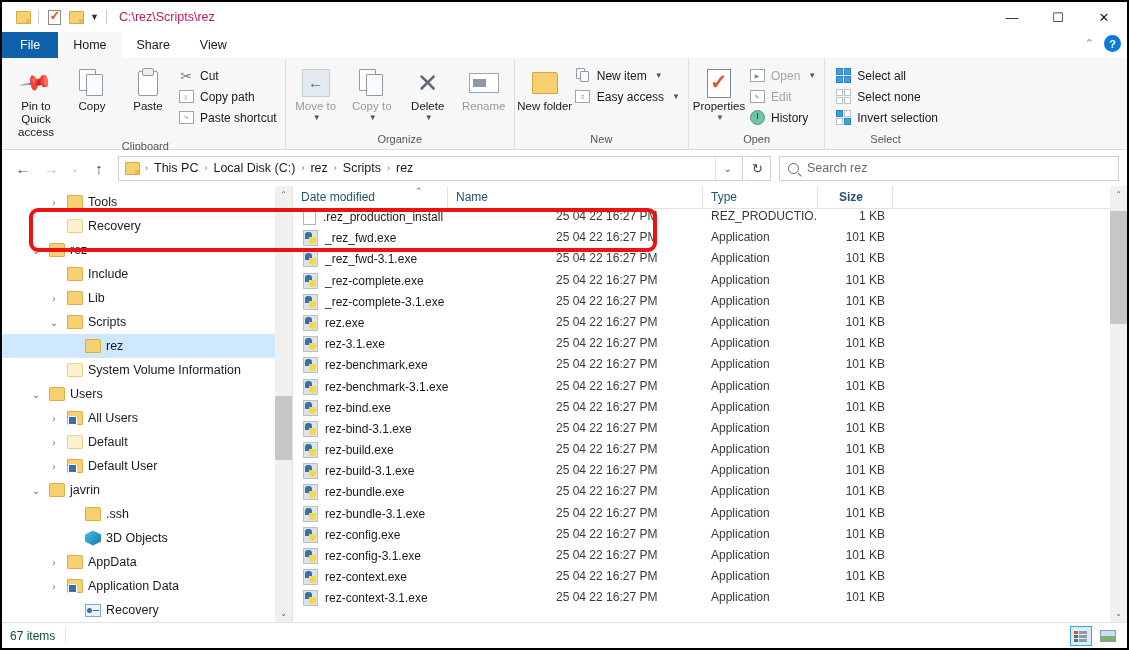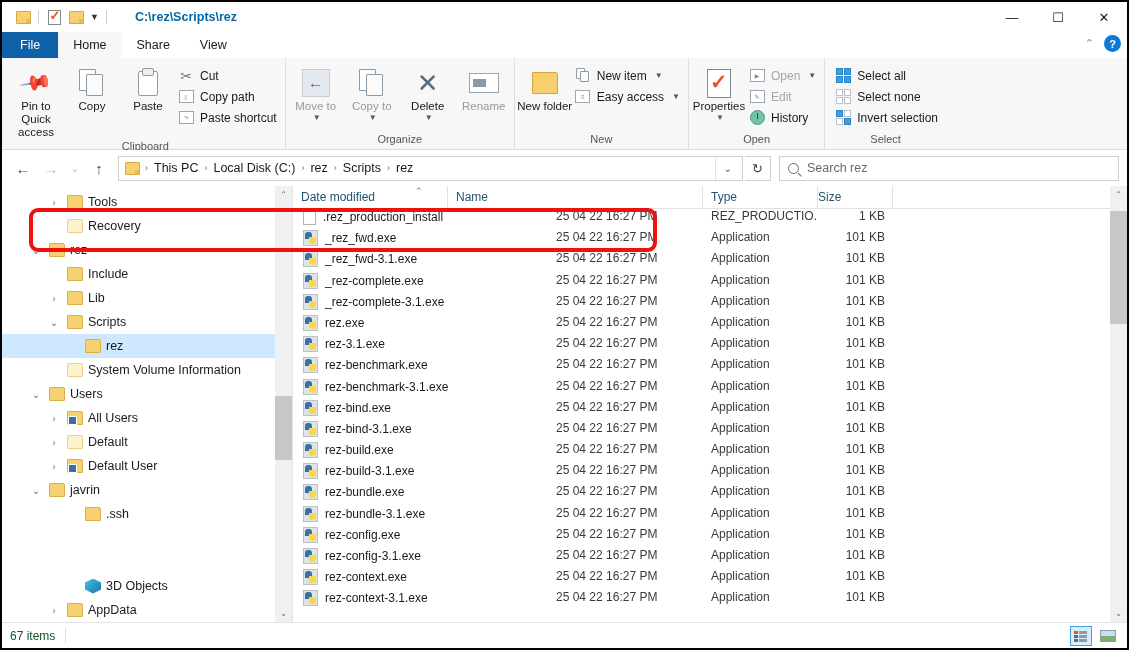--- a/index.html
+++ b/index.html
@@ -47,23 +47,22 @@
     border: 1px solid #8a8a8a; background: #fff;
     position: relative;
   }
   .prop-ico::after {
     content: "\2713";
     position: absolute; left: 1px; top: -3px;
     font-size: 13px; color: #e0552d; font-weight: bold;
   }
   .qat-caret { font-size: 9px; color: #333; padding: 0 3px; }
   .title-path {
-    font-size: 12.5px; color: #0369a1;
-    margin-left: 24px;
-    font-weight: bold;
+    font-size: 12.5px; color: #be185d;
+    margin-left: 8px;
   }
   .wincontrols {
     position: absolute; right: 0; top: 0;
     display: flex; height: 30px;
   }
   .wc {
     width: 46px; height: 30px;
     display: flex; align-items: center; justify-content: center;
     font-size: 13px; color: #1a1a1a;
   }
@@ -335,21 +334,21 @@
     position: relative;
   }
   .hcell {
     height: 23px; line-height: 23px;
     padding-left: 8px; border-right: 1px solid #e2e2e2;
     overflow: hidden; white-space: nowrap;
   }
   .hcell.name { width: 255px; }
   .hcell.date { width: 155px; }
   .hcell.type { width: 115px; }
-  .hcell.size { width: 75px; text-align: left; padding-right: 8px; padding-left: 0; }
+  .hcell.size { width: 75px; text-align: center; padding-right: 8px; padding-left: 0; font-weight: bold; }
   .hcell.blank { width: 178px; border-right: none; }
   .sortmark {
     position: absolute; left: 122px; top: 0;
     font-size: 9px; color: #4a7a96;
   }
   .rows { position: absolute; top: 23px; left: 0; right: 17px; bottom: 0; overflow: hidden; }
   .row {
     height: 21.2px; display: flex; align-items: flex-start;
     font-size: 12px; color: #1a1a1a;
   }
@@ -753,21 +752,21 @@
           <div class="tnode" style="padding-left: 26px;">
             <span class="twist">⌄</span>
             <span class="tfolder"></span>
             <span>javrin</span>
           </div>
           <div class="tnode" style="padding-left: 62px;">
             <span class="twist"></span>
             <span class="tfolder"></span>
             <span>.ssh</span>
           </div>
-          <div class="tnode" style="padding-left: 62px; margin-top: 48px;">
+          <div class="tnode" style="padding-left: 62px;">
             <span class="twist"></span>
             <span class="cube-ico"></span>
             <span>3D Objects</span>
           </div>
           <div class="tnode" style="padding-left: 44px;">
             <span class="twist">›</span>
             <span class="tfolder"></span>
             <span>AppData</span>
           </div>
           <div class="tnode" style="padding-left: 44px;">

